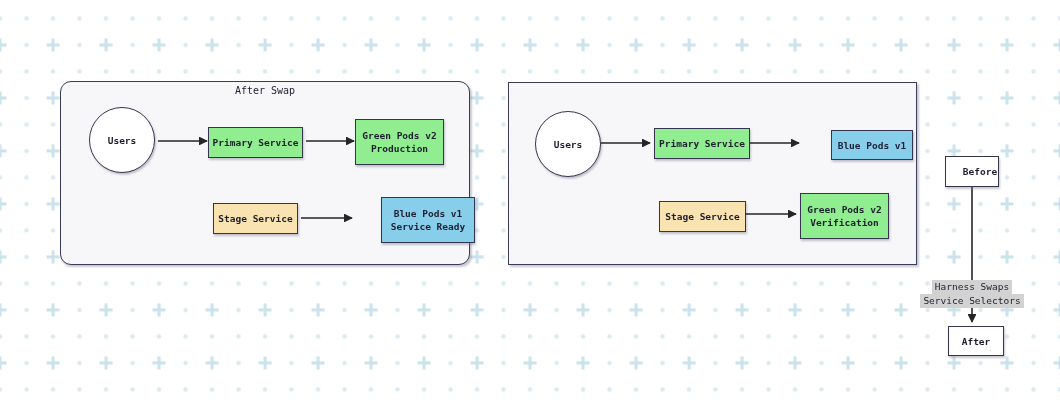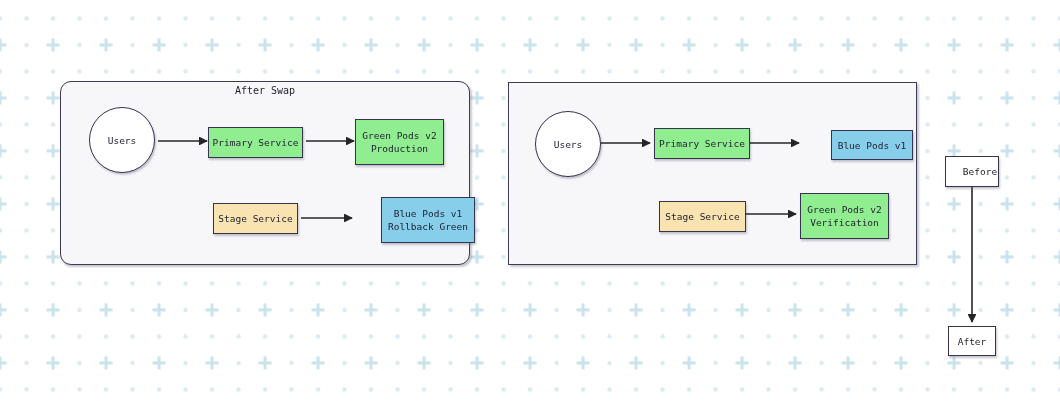--- a/index.html
+++ b/index.html
@@ -24,20 +24,21 @@
     font-size:10px;line-height:12px;
   }
 
   .node{
     position:absolute;display:flex;flex-direction:column;
     align-items:center;justify-content:center;text-align:center;
     font-size:9.5px;line-height:13px;
     border:1.4px solid var(--node-border,#34344e);
     box-shadow:1.2px 1.8px 2px rgba(110,110,135,.4);
     box-sizing:border-box;
+    font-weight:bold;
   }
   .node.circle{border-radius:50%;background:var(--node-white,#fff);}
   .node.green{background:var(--node-green,#90ee90);}
   .node.blue{background:var(--node-blue,#87ceeb);margin-left:28px;}
   .node.tan{background:var(--node-tan,#f8e3b1);}
   .node.plain{background:var(--node-white,#fff);z-index:3;}
 
   svg.edges{position:absolute;left:0;top:0;z-index:2;pointer-events:none;}
   svg.edges line{stroke:var(--edge,#262626);stroke-width:1.6;}
   .arrowhead{fill:var(--edge,#262626);}
@@ -85,21 +86,21 @@
       <span>Green Pods v2</span>
       <span>Production</span>
     </div>
 
     <div class="node tan" style="left:152px;top:121px;width:85px;height:31px;">
       <span>Stage Service</span>
     </div>
 
     <div class="node blue" style="left:292px;top:115px;width:94px;height:46px;">
       <span>Blue Pods v1</span>
-      <span>Rollback Green</span>
+      <span>Service Ready</span>
     </div>
   </section>
 
   <section class="subgraph" style="left:508px;top:82px;width:407px;height:181px;">
 
     <div class="node circle" style="left:26px;top:28px;width:66px;height:66px;">
       <span>Users</span>
     </div>
 
     <div class="node green" style="left:145px;top:45px;width:96px;height:31px;">
@@ -132,18 +133,22 @@
     <line x1="601" y1="143" x2="650" y2="143" marker-end="url(#ah)"></line>
     <line x1="750" y1="143" x2="799" y2="143" marker-end="url(#ah)"></line>
     <line x1="745" y1="214" x2="796" y2="214" marker-end="url(#ah)"></line>
     <line x1="972" y1="187" x2="972" y2="322" marker-end="url(#ah)"></line>
   </svg>
 
   <div class="node plain" style="left:945px;top:156px;width:54px;height:31px;padding-left:16px;">
     <span>Before</span>
   </div>
 
+  <div class="edge-label">
+    <span>Harness Swaps</span>
+    <span>Service Selectors</span>
+  </div>
 
-  <div class="node plain" style="left:948px;top:326px;width:48px;height:30px;">
+  <div class="node plain" style="left:948px;top:326px;width:56px;height:30px;">
     <span>After</span>
   </div>
 
 </div>
 
 </body></html>

